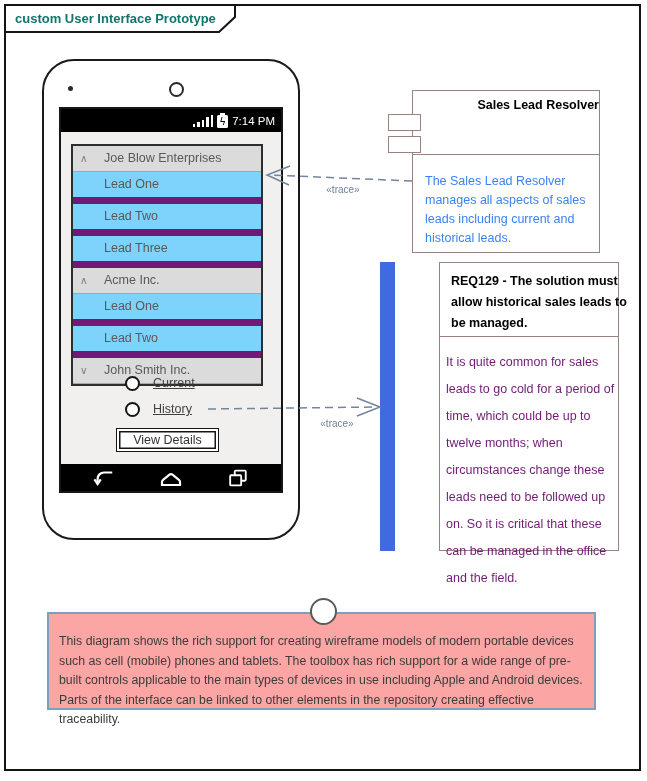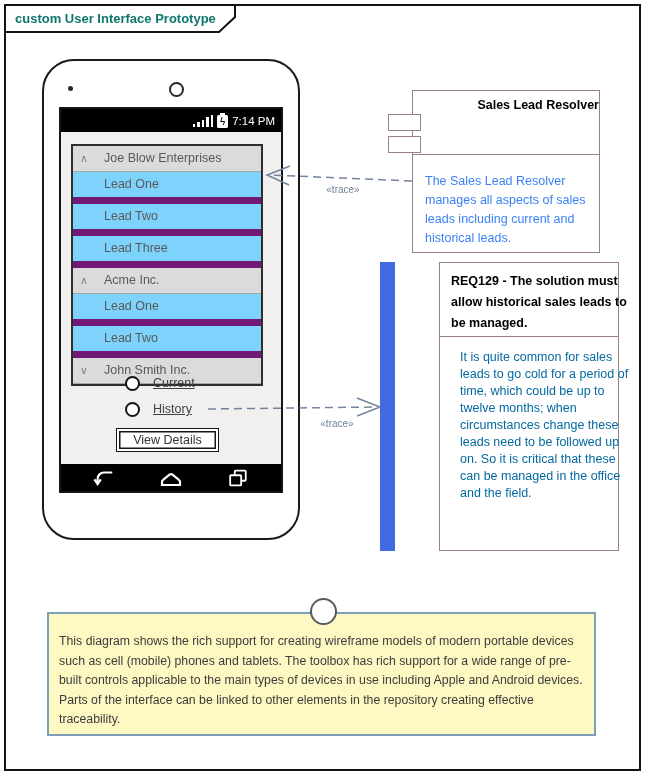--- a/index.html
+++ b/index.html
@@ -52,25 +52,25 @@
   .component .c-divider{position:absolute;left:0;right:0;top:63px;border-top:1.5px solid #9b8282;}
   .component .c-body{position:absolute;left:12px;top:81px;width:168px;font-size:12.5px;line-height:19px;color:#3b82f6;}
   .port{position:absolute;background:#fff;border:1.5px solid #9b8282;width:31px;height:15px;box-sizing:content-box;}
   .port1{left:388px;top:114px;}
   .port2{left:388px;top:136px;}
   
   .req-bar{position:absolute;left:380px;top:262px;width:15px;height:289px;background:#4169E1;}
   .requirement{position:absolute;left:397px;top:262px;width:180px;height:289px;border:1.5px solid #9b8282;background:#fff;box-sizing:border-box;margin-left:42px;}
   .requirement .r-title{position:absolute;left:11px;top:8px;width:178px;font-size:12.5px;font-weight:bold;color:#000;line-height:21px;}
   .requirement .r-divider{position:absolute;left:0;right:0;top:73px;border-top:1.5px solid #9b8282;}
-  .requirement .r-body{position:absolute;left:20px;top:86px;width:178px;font-size:12.5px;line-height:17px;color:#0369a1;}
+  .requirement .r-body{position:absolute;left:6px;top:86px;width:178px;font-size:12.5px;line-height:27px;color:#701a75;}
   .req-source{position:absolute;left:387px;top:556px;width:224px;text-align:center;
               font-size:12.5px;font-style:italic;color:#6e6e6e;line-height:19px;}
   
-  .note{position:absolute;left:47px;top:612px;width:549px;height:124px;border:2px solid #7ca0bc;background:#fef9c3;box-sizing:border-box;}
+  .note{position:absolute;left:47px;top:612px;width:549px;height:98px;border:2px solid #7ca0bc;background:#fca5a5;box-sizing:border-box;}
   .note-circle{position:absolute;left:310px;top:598px;width:27px;height:27px;border:2px solid #5a5a5a;border-radius:50%;background:#fff;box-sizing:border-box;}
   .note-text{position:absolute;left:10px;top:18px;width:531px;font-size:12.3px;line-height:19.5px;color:#3c3c3c;}
   
   .conn-svg{position:absolute;left:0;top:0;pointer-events:none;}
   .trace-label{position:absolute;font-size:10px;color:#6f7f95;}
   .trace-label.t1{left:312px;top:184px;width:62px;text-align:center;}
   .trace-label.t2{left:306px;top:418px;width:62px;text-align:center;}
 </style>
 </head>
 <body>

